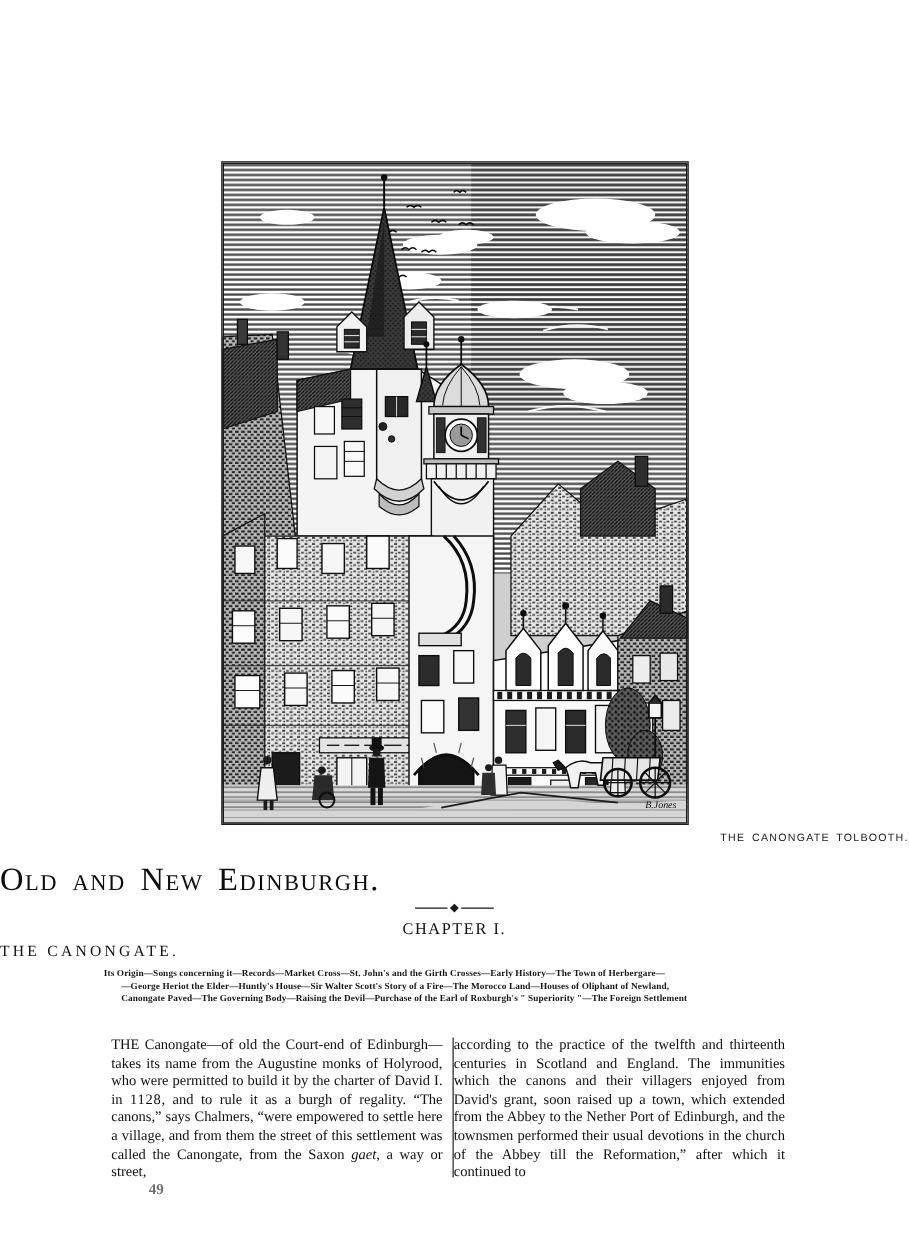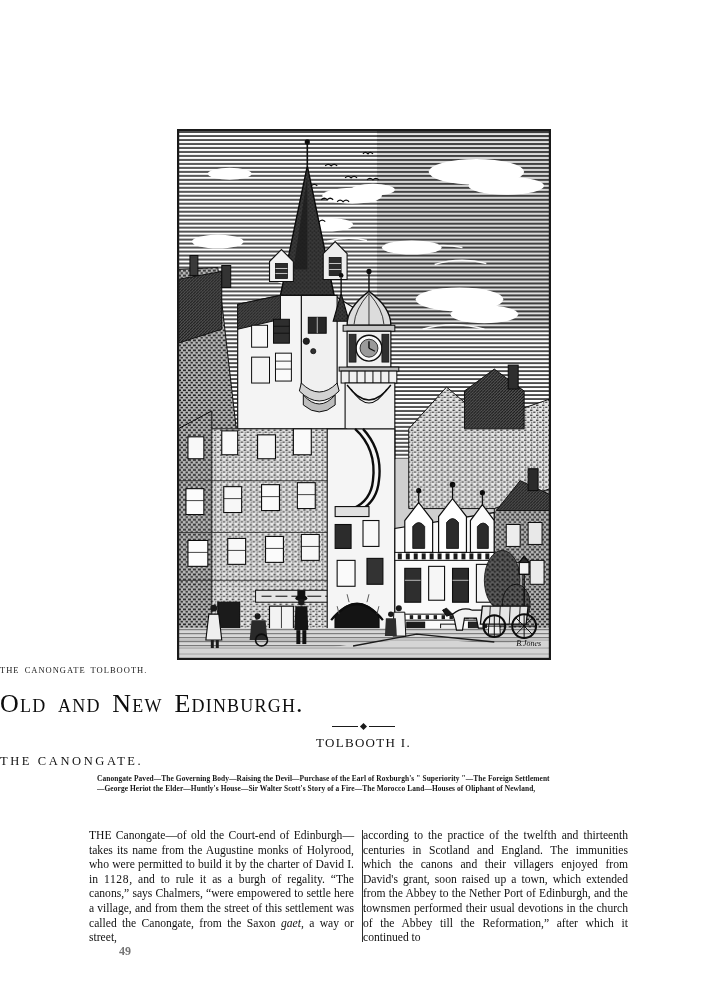--- a/index.html
+++ b/index.html
@@ -40,22 +40,22 @@
     border: 1px solid #1a1a1a;
     box-sizing: border-box;
     background: #cfcfcf;
   }
 
   .caption {
     position: absolute;
     left: 0;
     right: 0;
     top: 622px;
-    text-align: left;
-    font-family: Liberation Serif, serif;
+    text-align: right;
+    font-family: Liberation Sans, sans-serif;
     font-size: 8.5px;
     letter-spacing: 1.0px;
     color: #1a1a1a;
     word-spacing: 2px;
   }
 
   
   .book-title {
     position: absolute;
     left: 0;
@@ -612,26 +612,27 @@
   <div class="caption">THE CANONGATE TOLBOOTH.</div>
 
   <div class="book-title">Old and New Edinburgh.</div>
 
   <div class="ornament">
     <span class="bar"></span>
     <span class="diamond"></span>
     <span class="bar"></span>
   </div>
 
-  <div class="chapter-line">TOLBOOTH I.</div>
+  <div class="chapter-line">CHAPTER I.</div>
   <div class="chapter-subject">THE CANONGATE.</div>
 
   <div class="synopsis">
+    <span class="syn-line">Its Origin—Songs concerning it—Records—Market Cross—St. John's and the Girth Crosses—Early History—The Town of Herbergare—</span>
+    <span class="syn-line indent">—George Heriot the Elder—Huntly's House—Sir Walter Scott's Story of a Fire—The Morocco Land—Houses of Oliphant of Newland,</span>
     <span class="syn-line indent">Canongate Paved—The Governing Body—Raising the Devil—Purchase of the Earl of Roxburgh's " Superiority "—The Foreign Settlement</span>
-    <span class="syn-line indent">—George Heriot the Elder—Huntly's House—Sir Walter Scott's Story of a Fire—The Morocco Land—Houses of Oliphant of Newland,</span>
   </div>
 
   <div class="body-area">
     <div class="col-rule"></div>
 
     <div class="col left">
       <p>
         <span class="dropcaps">THE</span><span> Canongate—of old the Court-end of Edinburgh—takes its name from the Augustine monks of Holyrood, who were permitted to build it by the charter of David I. in </span><span class="oldnum">1128</span><span>, and to rule it as a burgh of regality. “The canons,” says Chalmers, “were empowered to settle here a village, and from them the street of this settlement was called the Canongate, from the Saxon </span><em>gaet</em><span>, a way or street,</span>
       </p>
     </div>

